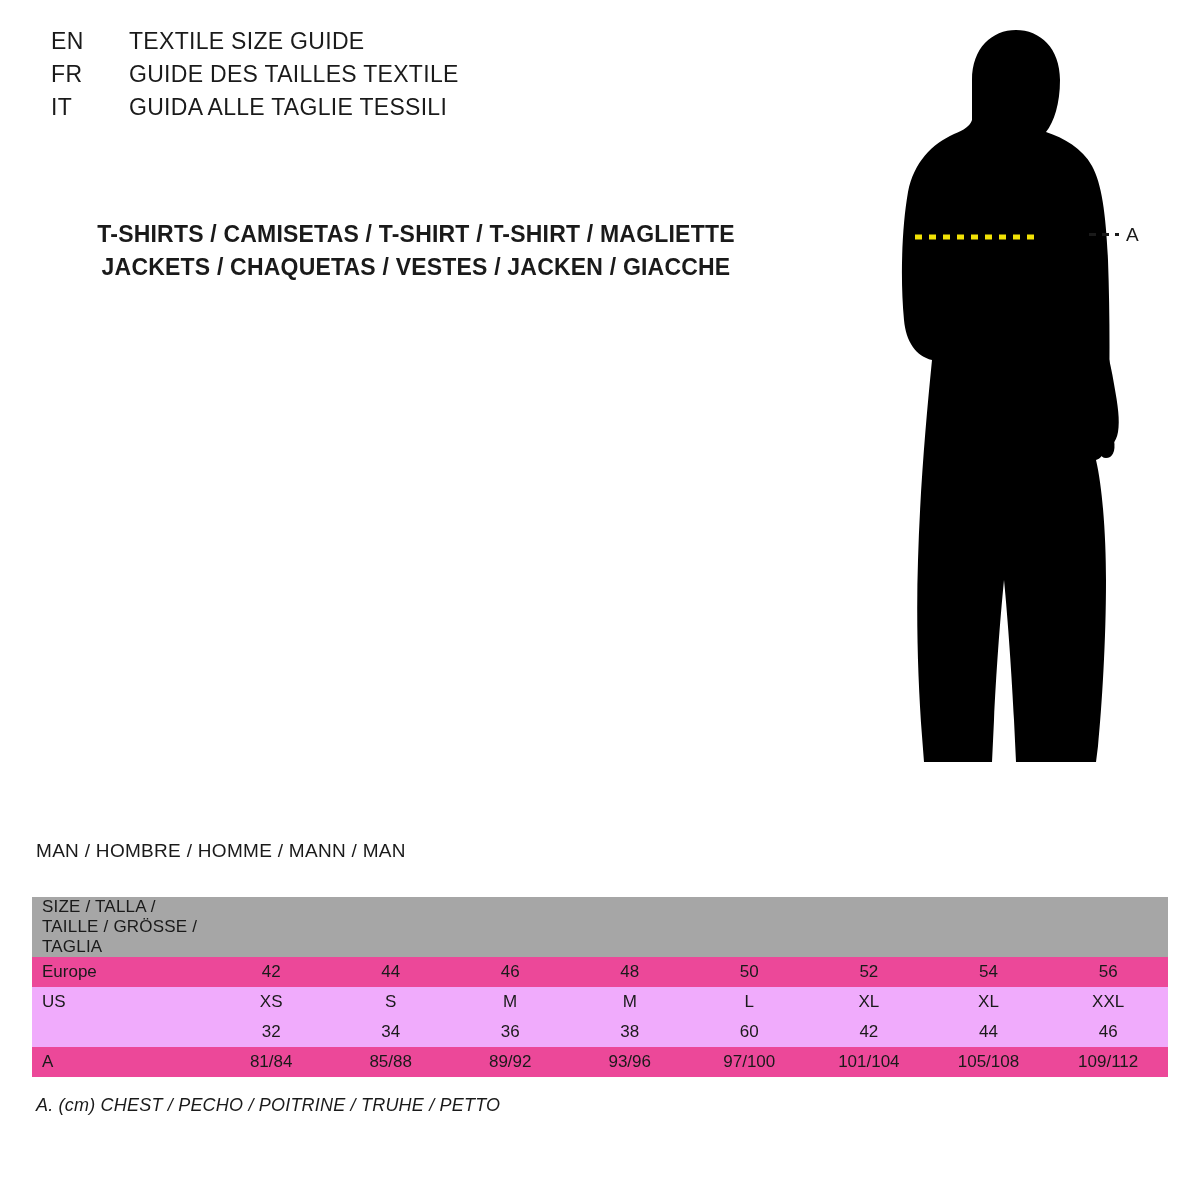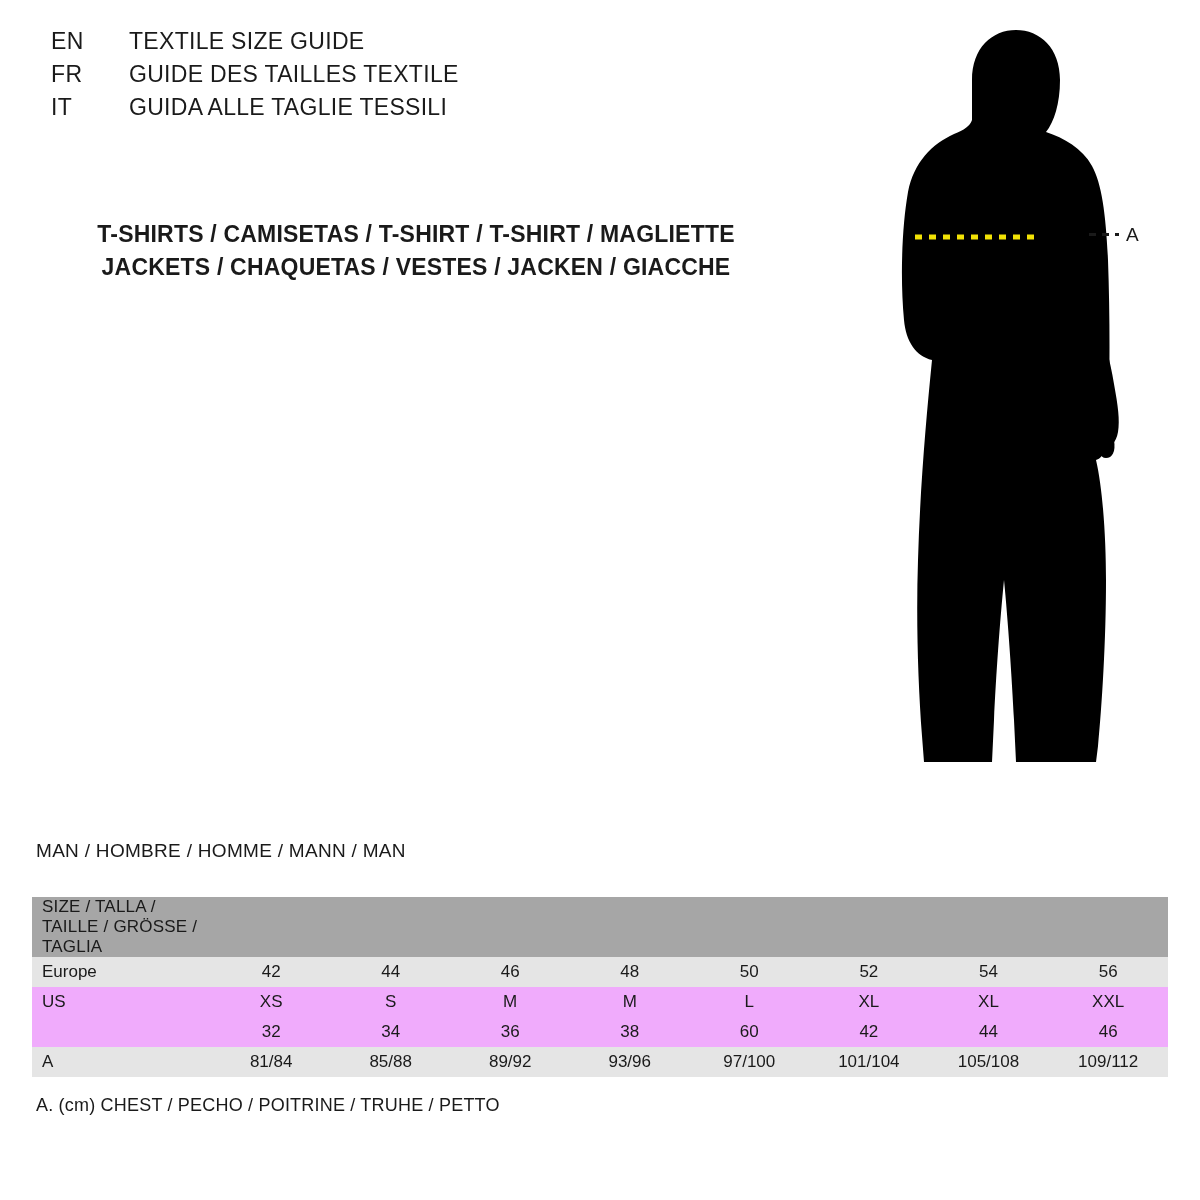--- a/index.html
+++ b/index.html
@@ -114,39 +114,40 @@
     padding: 0;
     height: 30px;
     vertical-align: middle;
   }
   .row-header td {
     background: #a6a6a6;
     font-size: 17px;
     letter-spacing: 0.2px;
   }
   .row-alt td { background: #f0abfc; }
-  .row-plain td { background: #e5e5e5; }
+  .row-plain td { background: #ec4899; }
 
   .cell-label {
     width: 170px;
     padding-left: 10px !important;
     text-align: left;
   }
   .cell-val {
     width: 120px;
     text-align: center;
   }
 
   .footnote {
     position: absolute;
     left: 36px;
     top: 1095px;
     font-size: 18px;
     letter-spacing: 0.2px;
     color: #1a1a1a;
+    font-style: italic;
   }
 </style>
 </head>
 <body>
 
 <div class="page">
 
   <div class="lang-block">
     <div class="lang-row">
       <div class="lang-code">EN</div>

